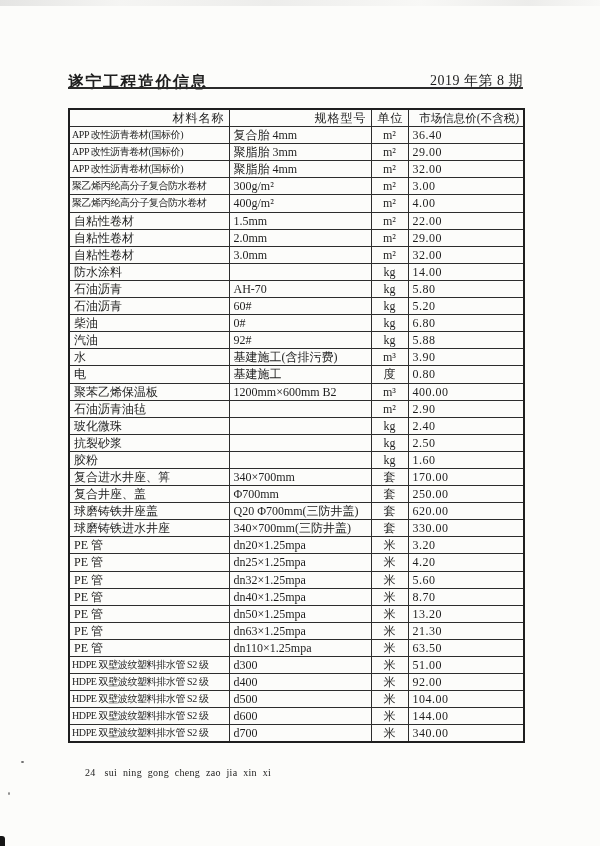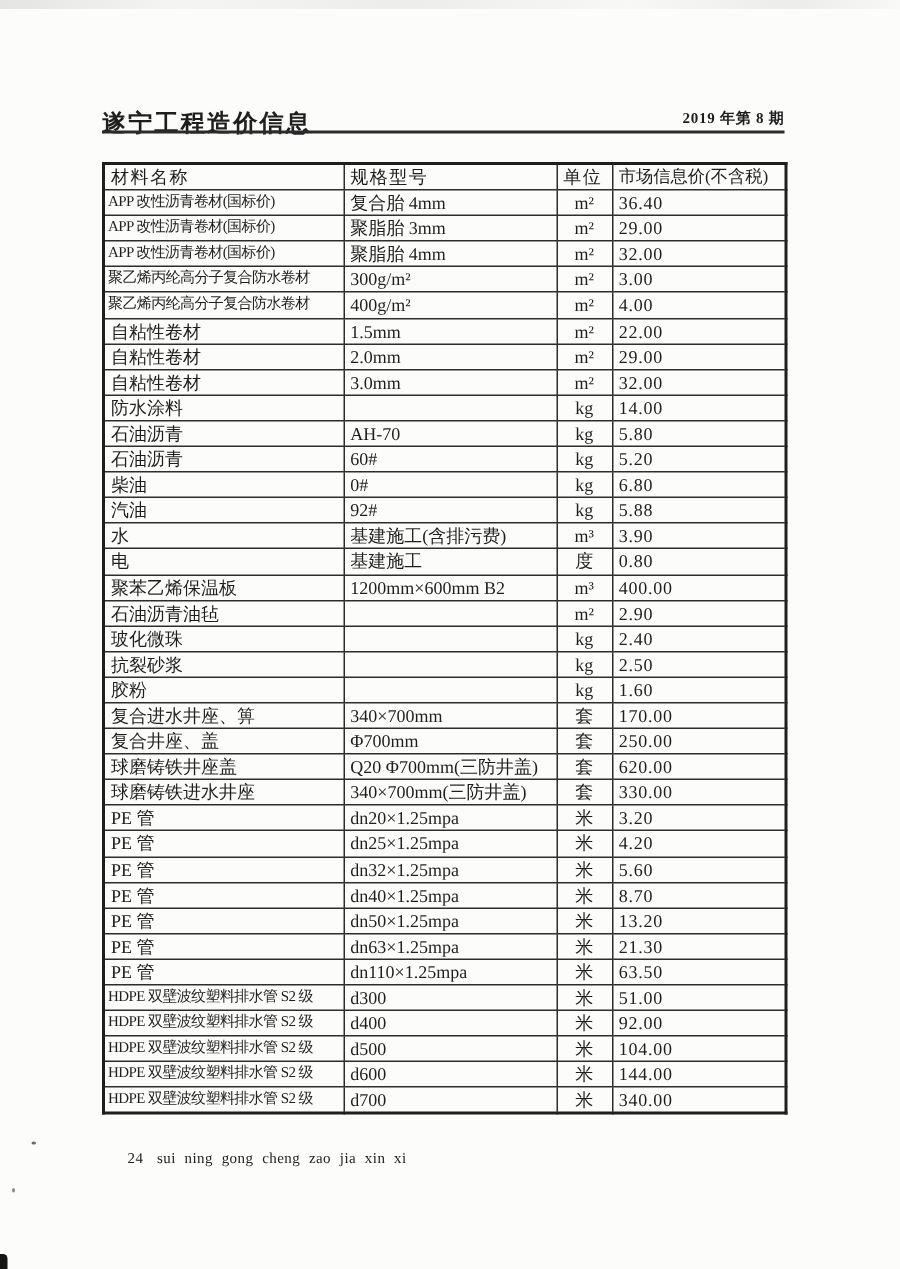--- a/index.html
+++ b/index.html
@@ -30,21 +30,21 @@
 
   
   .masthead {
     position: absolute; left: 68px; top: 72px; width: 455px;
     display: flex; justify-content: space-between; align-items: flex-start;
   }
   .masthead .title {
     font-weight: bold; font-size: 16px; letter-spacing: 1.5px;
   }
   .masthead .issue {
-    font-size: 10px; letter-spacing: .5px; font-weight: bold;
+    font-size: 14px; letter-spacing: .5px;
   }
   .rule {
     position: absolute; left: 68px; top: 87px; width: 455px; height: 2px;
     background: #2b2b2b;
   }
 
   
   table.price {
     position: absolute; left: 68px; top: 108px;
     width: 455px;
@@ -56,21 +56,21 @@
     border: 1px solid #2d2d2d;
     height: 16.1px; line-height: 16.1px;
     padding: 0 4px;
     overflow: hidden; white-space: nowrap;
     font-weight: normal;
   }
   col.c1 { width: 160px; }
   col.c2 { width: 142px; }
   col.c3 { width: 37px; }
   col.c4 { width: 116px; }
-  th { text-align: left; letter-spacing: 1px; }
+  th { text-align: right; letter-spacing: 1px; }
   th.th-price { letter-spacing: 0; font-size: 11.5px; padding: 0 1px; margin-left: 46px; }
   td.c-name { text-align: left; }
   td.c-name.tight { font-size: 10px; letter-spacing: -0.4px; padding: 0 2px; }
   td.c-spec { text-align: left; }
   td.c-unit { text-align: center; padding: 0 1px; }
   td.c-price { text-align: left; letter-spacing: .5px; }
 
   
   .footer {
     position: absolute; left: 85px; top: 767px;

